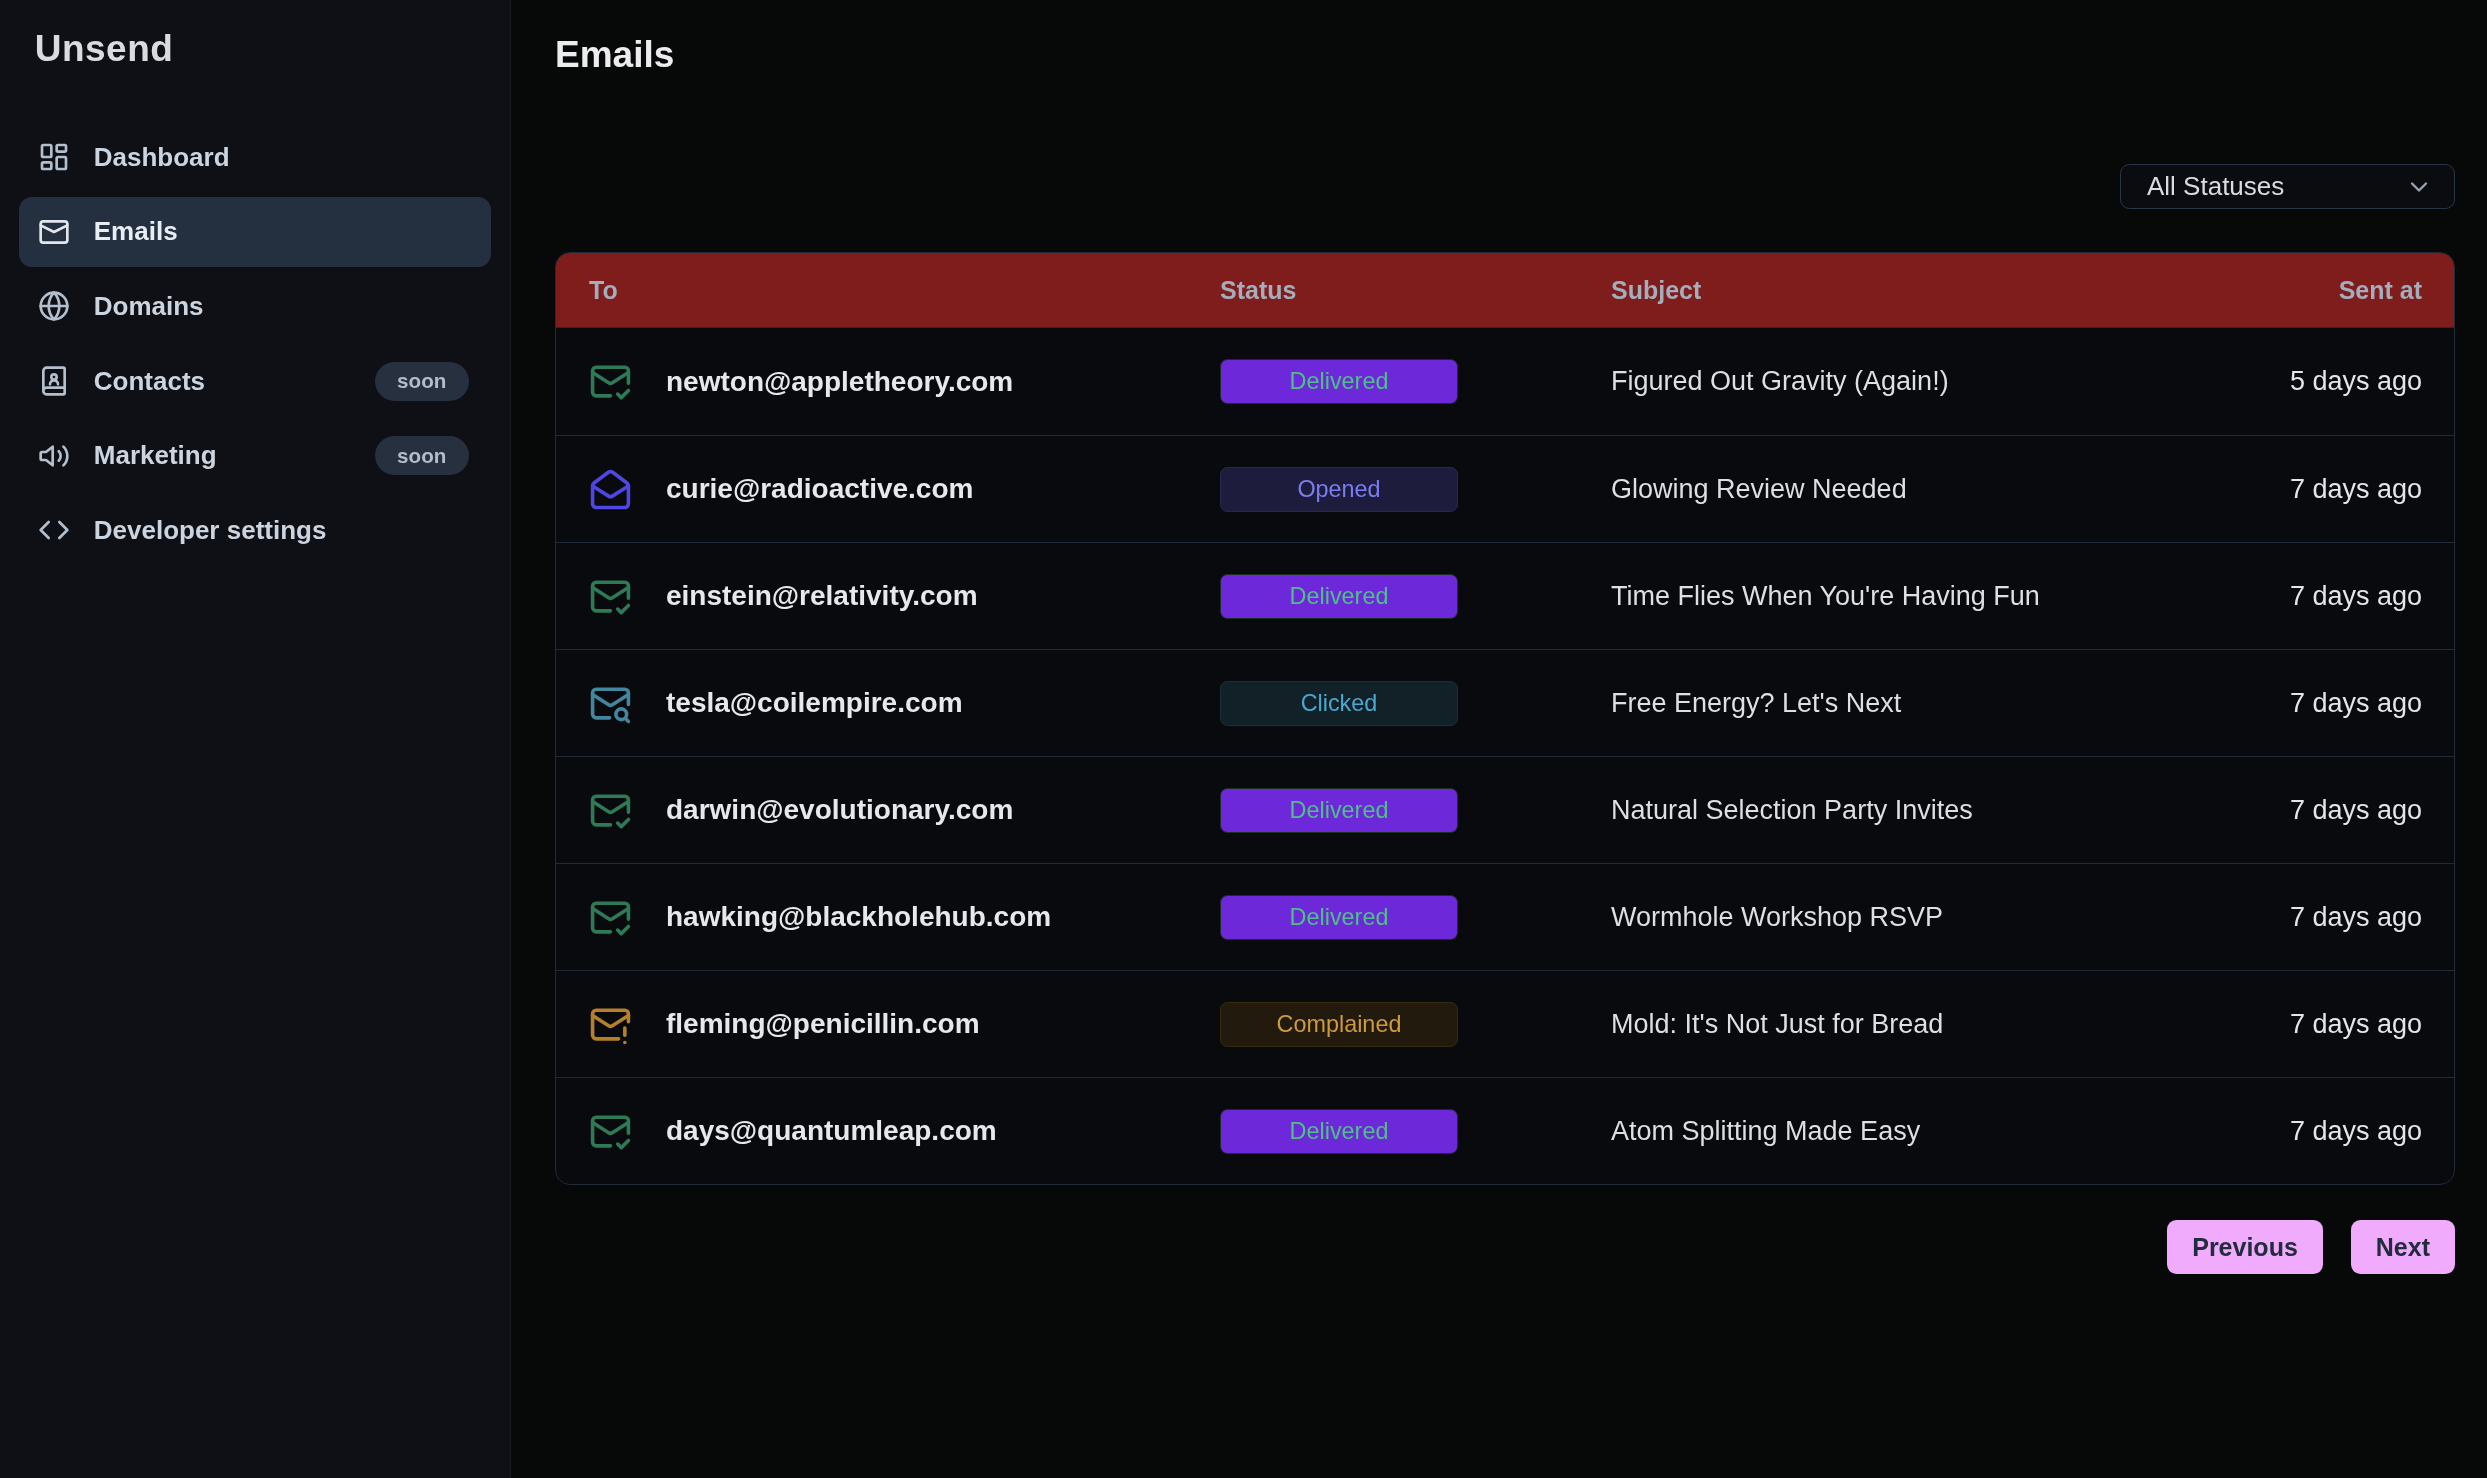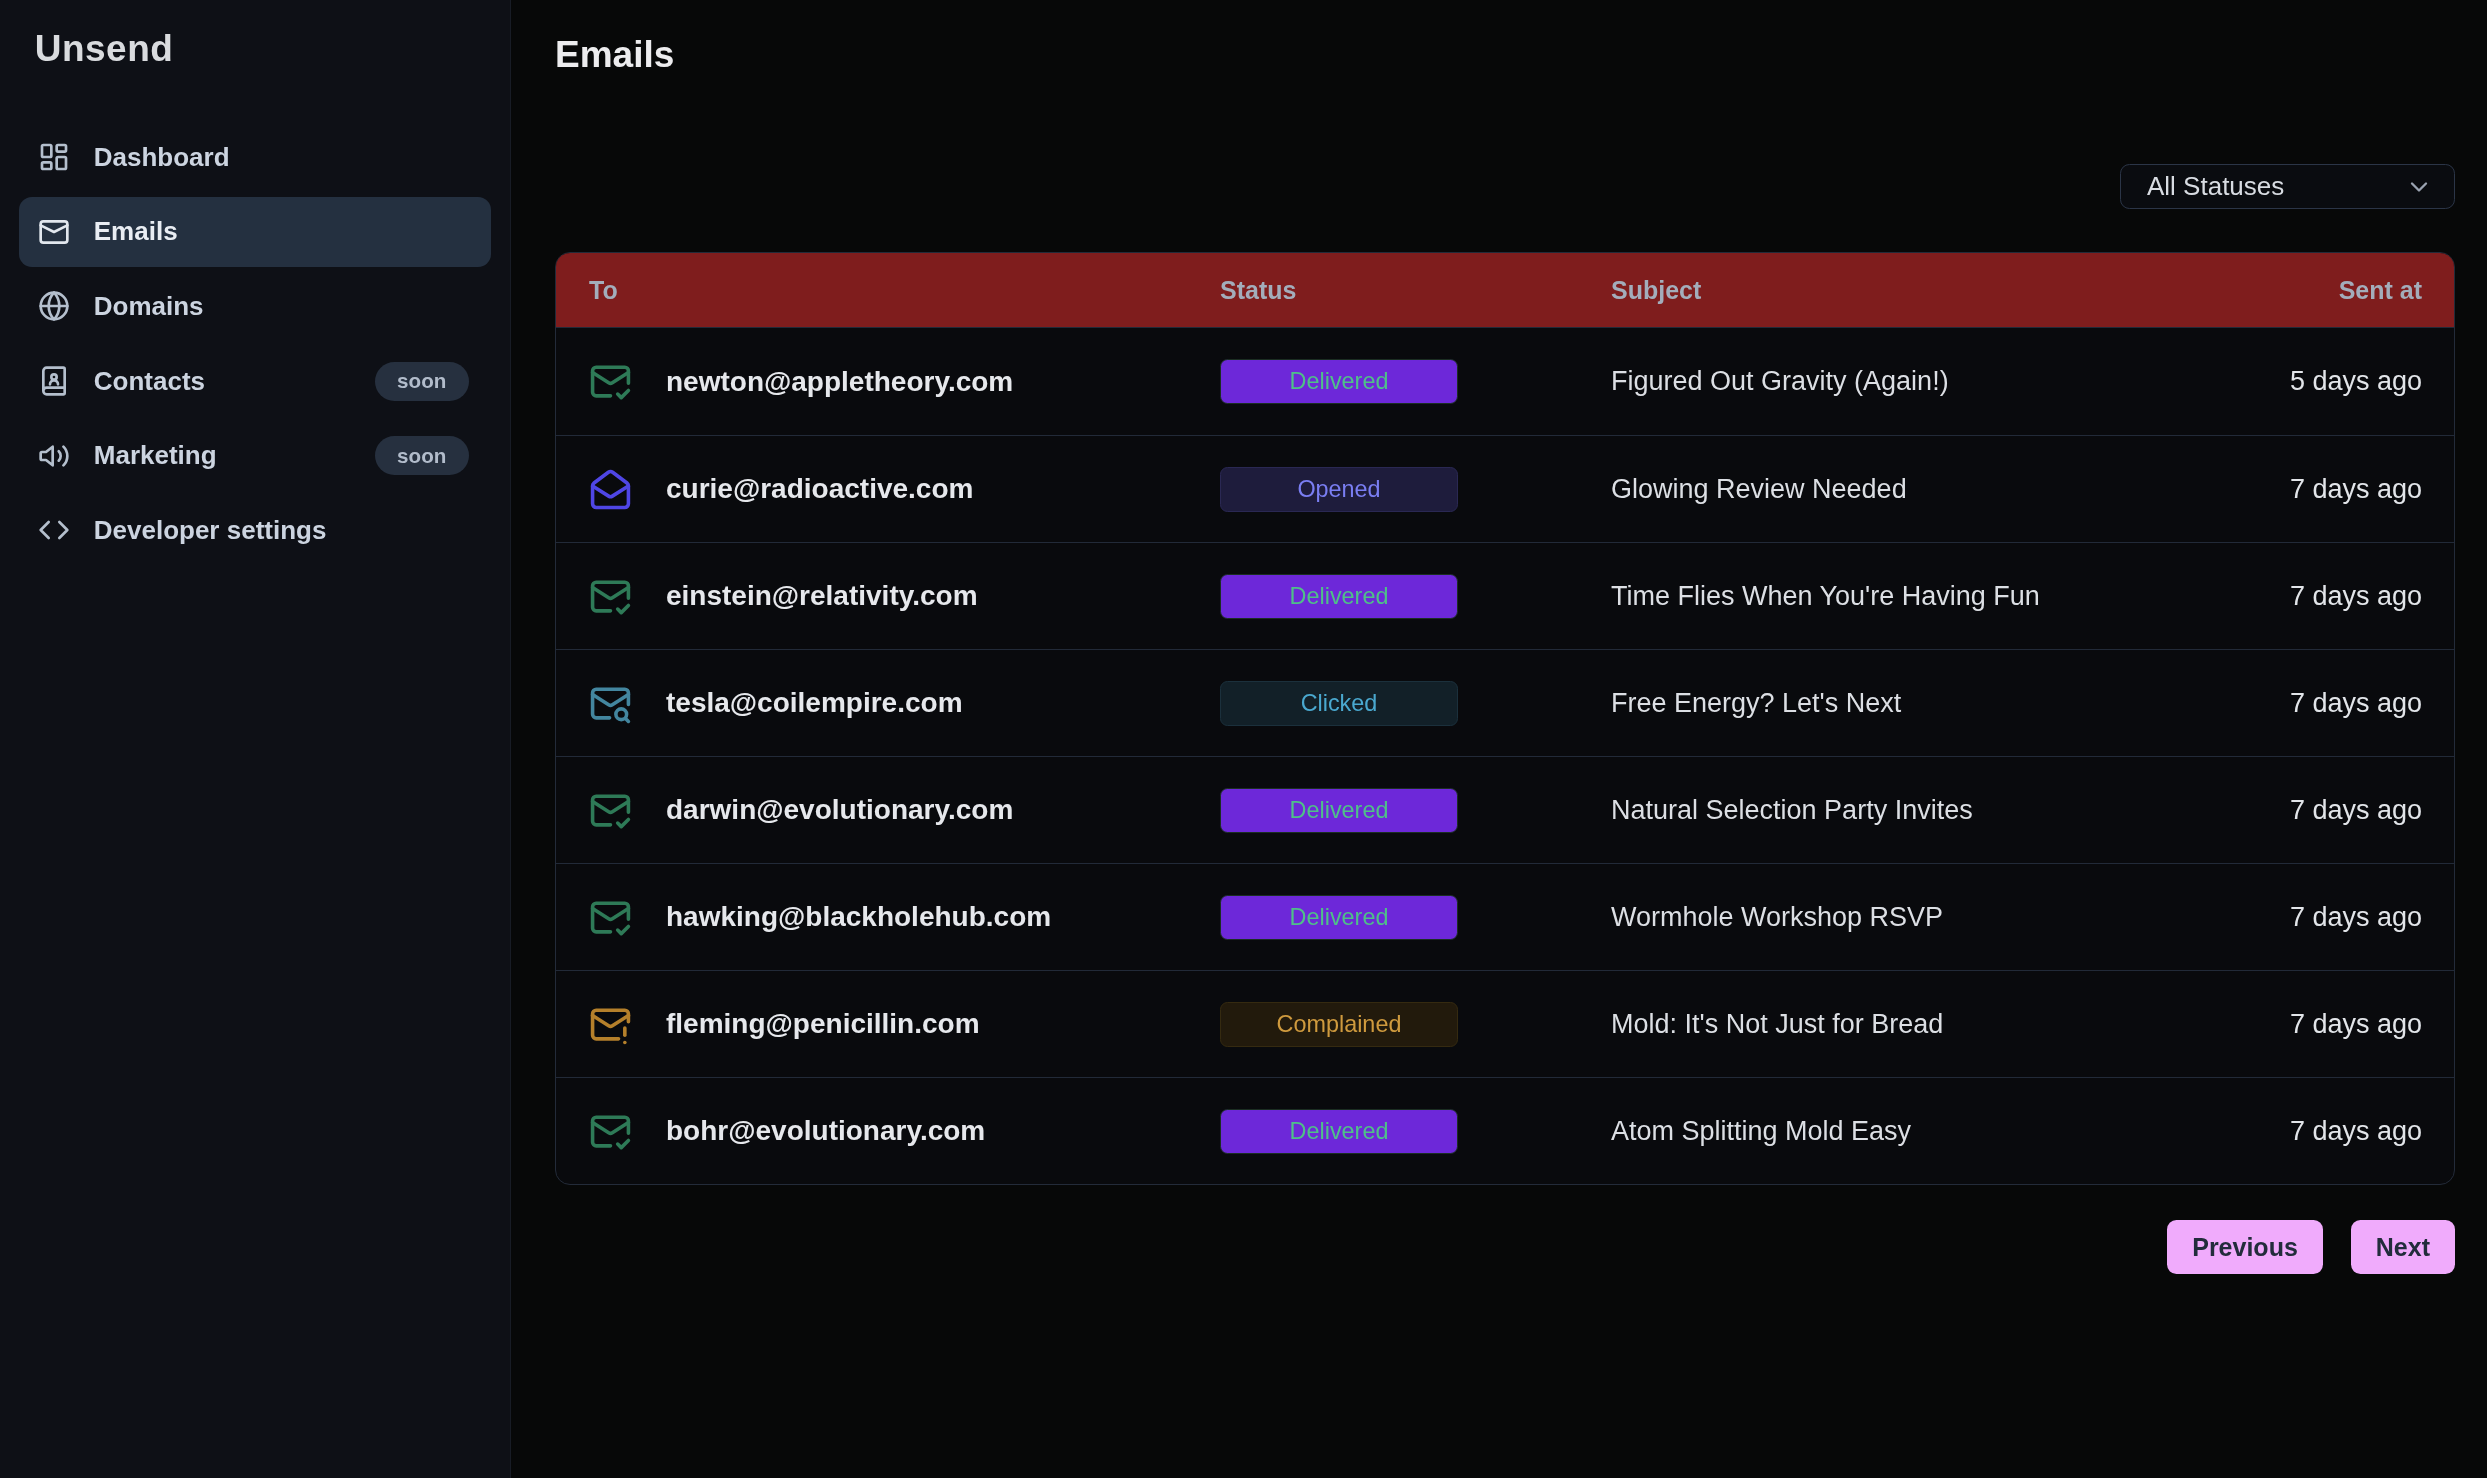--- a/index.html
+++ b/index.html
@@ -340,26 +340,26 @@
 
   <div class="tr">
     <div class="td td-to">
       <span class="row-icon ic-delivered">
               <svg viewBox="0 0 24 24" fill="none" stroke="currentColor" stroke-width="2" stroke-linecap="round" stroke-linejoin="round">
                 <path d="M22 13V6a2 2 0 0 0-2-2H4a2 2 0 0 0-2 2v12c0 1.1.9 2 2 2h8"></path>
                 <path d="m22 7-8.97 5.7a1.94 1.94 0 0 1-2.06 0L2 7"></path>
                 <path d="m16 19 2 2 4-4"></path>
               </svg>
             </span>
-      <span class="email">bohr@evolutionary.com</span>
-    </div>
-    <div class="td td-status">
-      <span class="badge delivered">Delivered</span>
-    </div>
-    <div class="td td-subject">Atom Splitting Mold Easy</div>
+      <span class="email">days@quantumleap.com</span>
+    </div>
+    <div class="td td-status">
+      <span class="badge delivered">Delivered</span>
+    </div>
+    <div class="td td-subject">Atom Splitting Made Easy</div>
     <div class="td td-sent">7 days ago</div>
   </div>
 </div>
   </section>
 
   <div class="pagination">
     <button class="pg-btn">Previous</button>
     <button class="pg-btn">Next</button>
   </div>
 </main>

